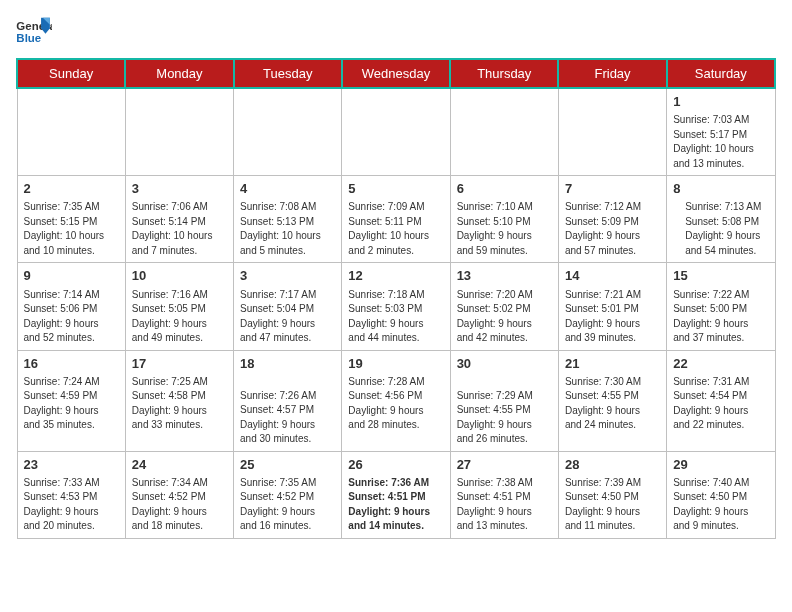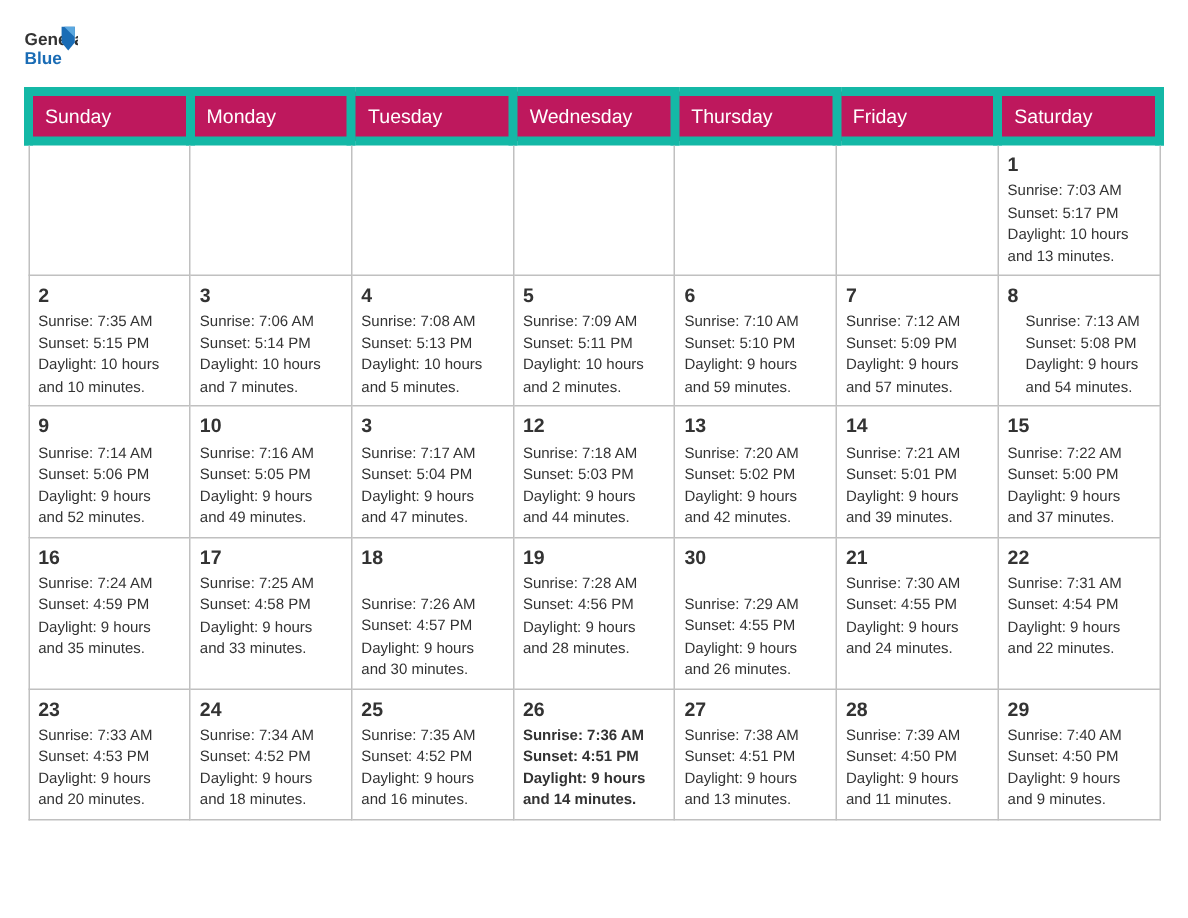--- a/index.html
+++ b/index.html
@@ -36,27 +36,27 @@
     .location-title {
       font-size: 14px;
       color: #555;
     }
     .calendar-table {
       width: 100%;
       border-collapse: collapse;
       font-size: 11px;
     }
     .calendar-table th {
-      background-color: #be185d;
+      background-color: #b91c1c;
       color: #fff;
-      text-align: left;
+      text-align: center;
       padding: 6px 8px;
       font-size: 13px;
       font-weight: normal;
-      border: 6px solid #14b8a6;
+      border: 2px solid #14b8a6;
     }
     .calendar-table td {
       border: 1px solid #c0c0c0;
       vertical-align: top;
       padding: 4px 6px;
       width: calc(100% / 7);
       min-height: 80px;
       height: 80px;
       color: #333;
       line-height: 1.4;

